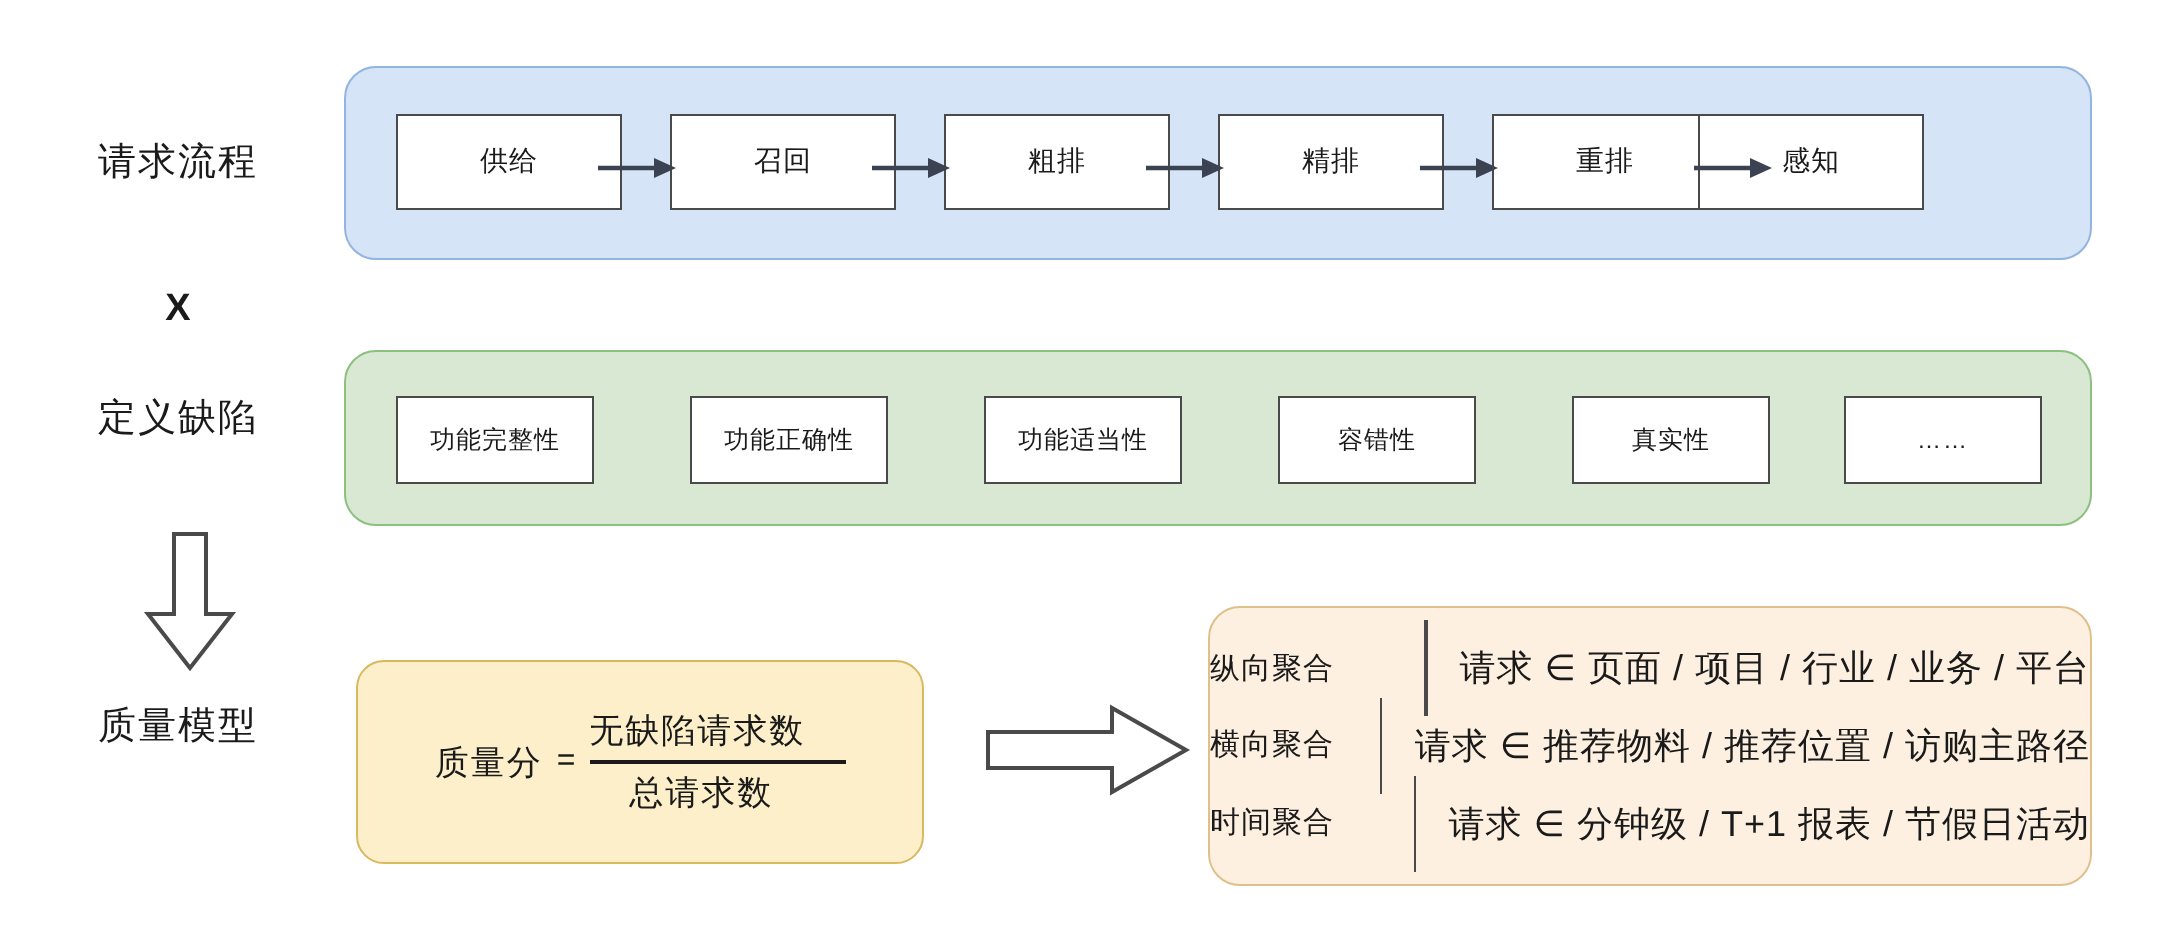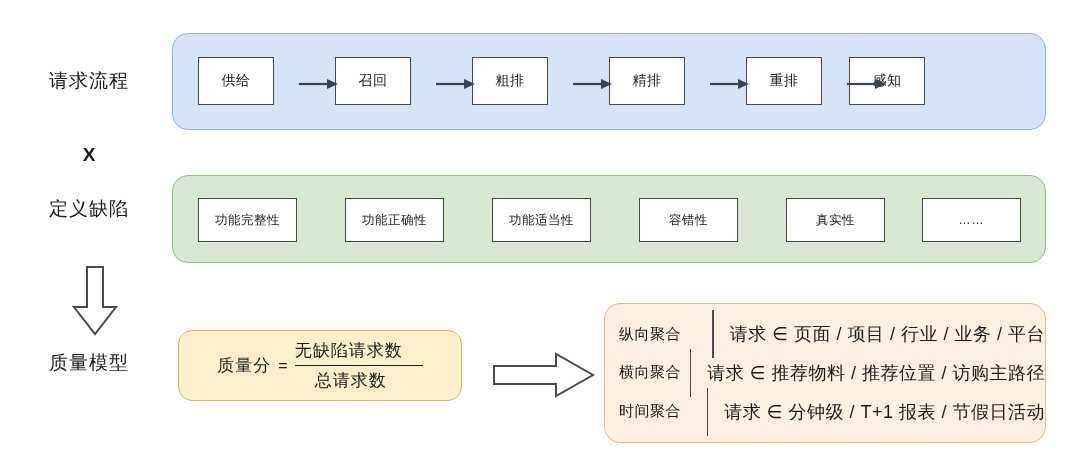--- a/index.html
+++ b/index.html
@@ -83,21 +83,21 @@
     display: flex;
     align-items: center;
     justify-content: center;
     font-size: 14px;
     color: #1a1a1a;
     letter-spacing: 0.5px;
     white-space: nowrap;
   }
   .flow-node {
     top: 57px;
-    width: 76px;
+    width: 113px;
     height: 48px;
   }
   .defect-node {
     top: 198px;
     width: 99px;
     height: 44px;
     font-size: 12.5px;
   }
   .dots-node { letter-spacing: 1px; font-size: 12px; }
 
@@ -108,21 +108,21 @@
     width: 40px;
     height: 12px;
   }
 
   
   #formula-box {
     position: absolute;
     left: 178px;
     top: 330px;
     width: 284px;
-    height: 71px;
+    height: 102px;
     background: #fcefca;
     border: 1px solid #d8b95e;
     border-radius: 14px;
     box-sizing: border-box;
     display: flex;
     align-items: center;
     justify-content: center;
     gap: 7px;
   }
   #formula-lhs { font-size: 17px; letter-spacing: 1px; }
@@ -165,21 +165,21 @@
     flex-direction: column;
     justify-content: space-around;
   }
   .agg-row {
     display: flex;
     align-items: center;
     height: 38px;
   }
   .agg-key {
     width: 114px;
-    padding-left: 14px;
+    padding-left: 0;
     box-sizing: border-box;
     font-size: 15px;
     letter-spacing: 0.5px;
     white-space: nowrap;
   }
   .agg-sep {
     width: 1.6px;
     align-self: stretch;
     background: #4a4a4a;
     margin: -5px 0;

